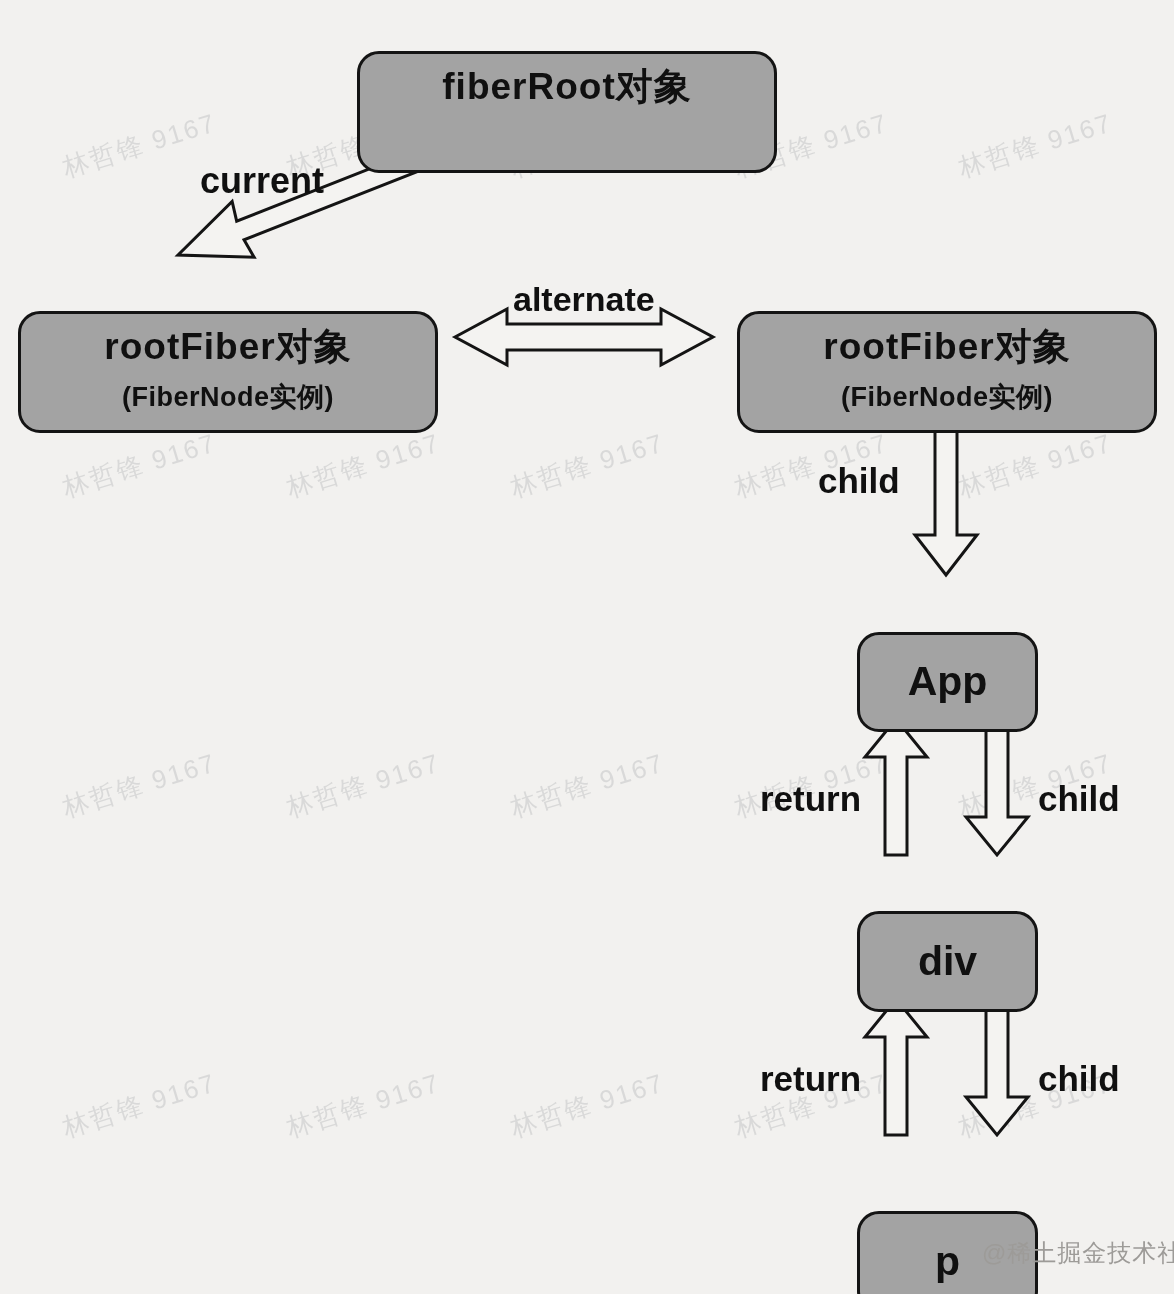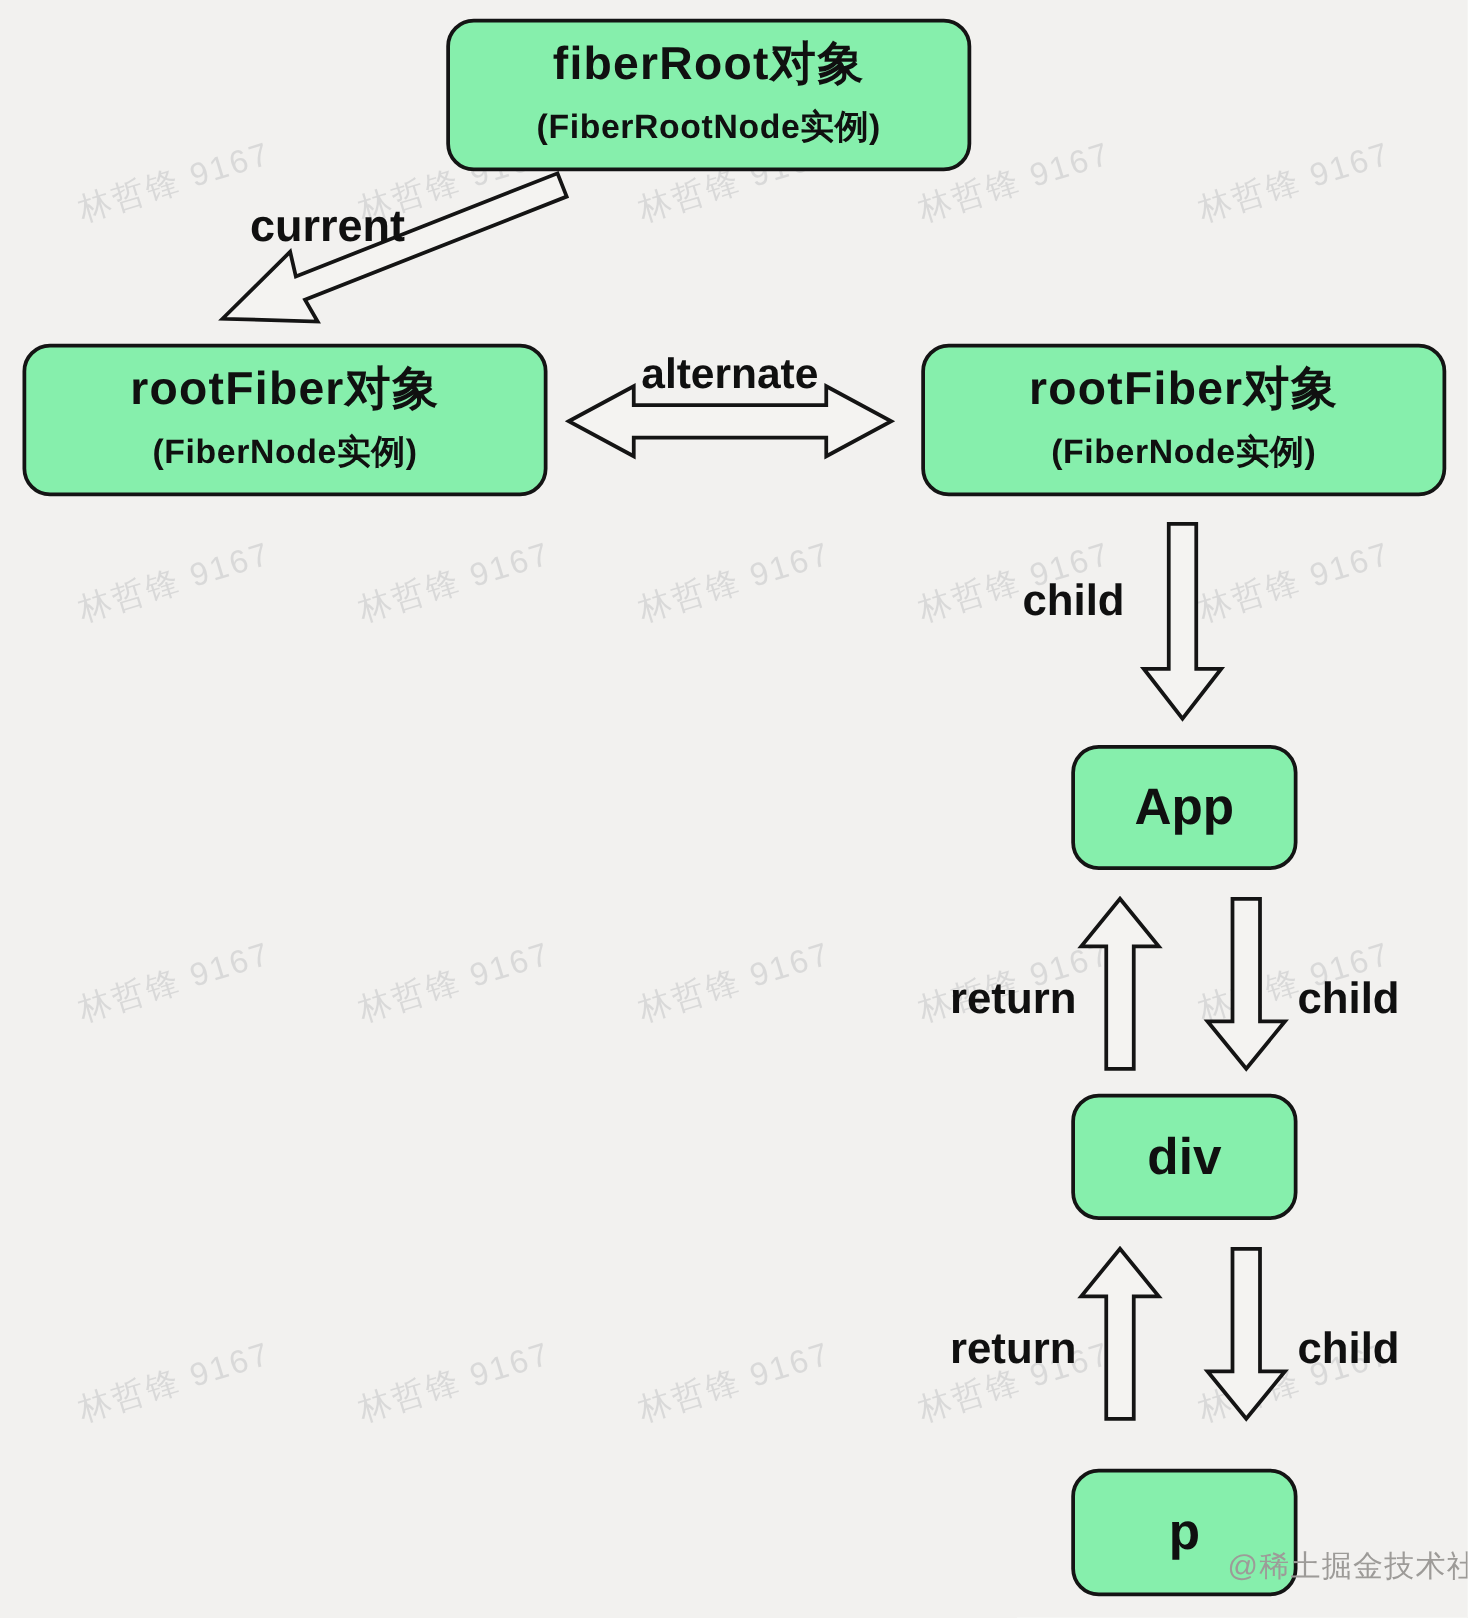--- a/index.html
+++ b/index.html
@@ -22,24 +22,25 @@
     letter-spacing:2px;
     color:rgba(120,124,130,0.20);
   }
   
   .layer{position:absolute;inset:0;z-index:2;}
   .node{
     position:absolute;
     box-sizing:border-box;
     border:3.5px solid #141414;
     border-radius:22px;
-    background:#86efac;
+    background:#a3a3a3;
     display:flex;flex-direction:column;
     align-items:center;justify-content:space-between;
     padding:13px 6px 17px 6px;
+    margin-top:36px;
   }
   .node .t{font-weight:700;font-size:37px;letter-spacing:1px;line-height:1.1;}
   .node .s{font-weight:700;font-size:27px;letter-spacing:0.5px;line-height:1.1;}
   .node.leaf{justify-content:center;padding:0;}
   .node.leaf .t{font-size:41px;letter-spacing:0;}
   .edge-label{
     position:absolute;
     font-size:35px;
     font-weight:700;
     white-space:nowrap;
@@ -116,21 +117,20 @@
     <div class="edge-label" style="left:200px;top:160px;font-size:36px;">current</div>
     <div class="edge-label" style="left:513px;top:280px;font-size:34px;text-align:center;">alternate</div>
     <div class="edge-label" style="left:818px;top:461px;">child</div>
     <div class="edge-label" style="left:760px;top:779px;width:98px;text-align:right;">return</div>
     <div class="edge-label" style="left:1038px;top:779px;">child</div>
     <div class="edge-label" style="left:760px;top:1059px;width:98px;text-align:right;">return</div>
     <div class="edge-label" style="left:1038px;top:1059px;">child</div>
 
     <div class="node" style="left:357px;top:15px;width:420px;height:122px;">
       <div class="t">fiberRoot对象</div>
-      <div class="s">(FiberRootNode实例)</div>
     </div>
 
     <div class="node" style="left:18px;top:275px;width:420px;height:122px;">
       <div class="t">rootFiber对象</div>
       <div class="s">(FiberNode实例)</div>
     </div>
 
     <div class="node" style="left:737px;top:275px;width:420px;height:122px;">
       <div class="t">rootFiber对象</div>
       <div class="s">(FiberNode实例)</div>

